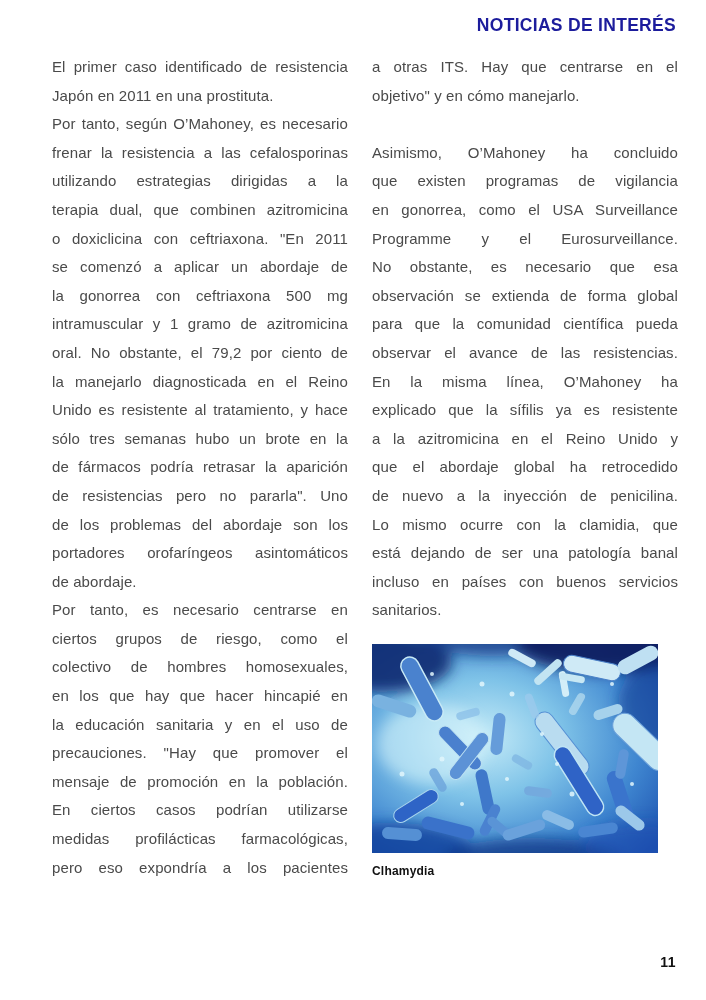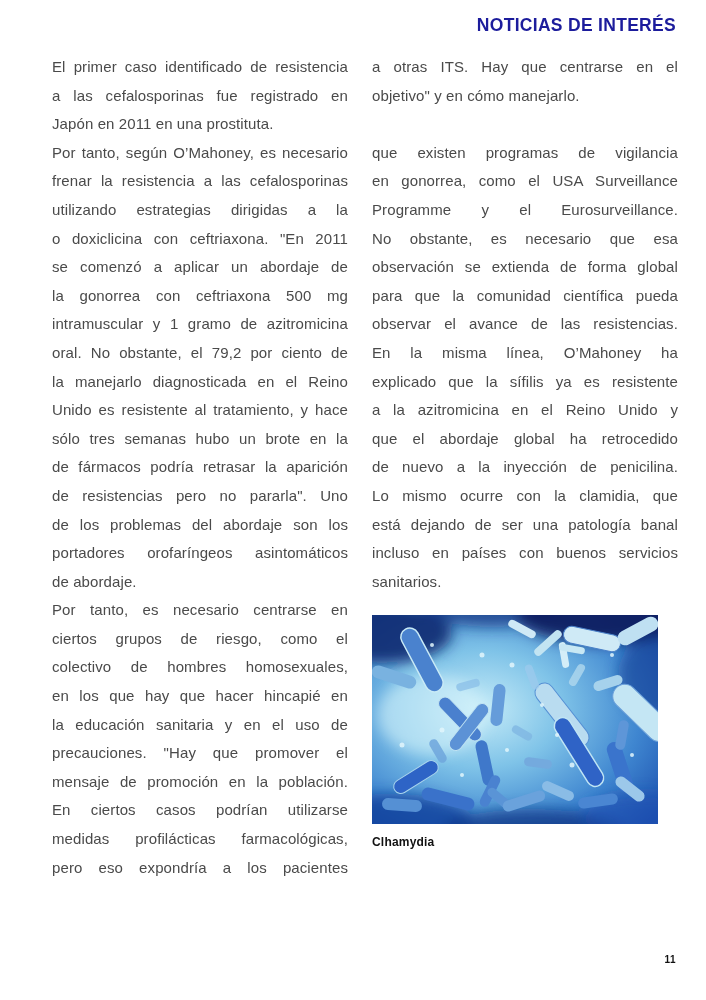--- a/index.html
+++ b/index.html
@@ -52,45 +52,45 @@
     margin-top: 4px;
     font-size: 12px;
     font-weight: 700;
     color: #111111;
     letter-spacing: 0.2px;
   }
   .pagenum {
     position: absolute;
     top: 954px;
     right: 28px;
-    font-size: 10px;
+    font-size: 14px;
     font-weight: 700;
     color: #111111;
     letter-spacing: 0.5px;
   }
 </style>
 </head>
 <body>
 
 <div class="page">
 
   <div class="header">
     <span class="section-title">NOTICIAS DE INTERÉS</span>
   </div>
 
   <div class="col col-left" id="col-left">
       <div class="para">
         <div class="line">El primer caso identificado de resistencia</div>
-        <div class="line">a las cefalosporinas fue registrado en</div>
         <div class="line para-end">Japón en 2011 en una prostituta.</div>
       </div>
       <div class="para">
         <div class="line">Por tanto, según O’Mahoney, es necesario</div>
         <div class="line">frenar la resistencia a las cefalosporinas</div>
         <div class="line">utilizando estrategias dirigidas a la</div>
+        <div class="line">terapia dual, que combinen azitromicina</div>
         <div class="line">o doxiclicina con ceftriaxona. "En 2011</div>
         <div class="line">se comenzó a aplicar un abordaje de</div>
         <div class="line">la gonorrea con ceftriaxona 500 mg</div>
         <div class="line">intramuscular y 1 gramo de azitromicina</div>
         <div class="line">oral. No obstante, el 79,2 por ciento de</div>
         <div class="line">la manejarlo diagnosticada en el Reino</div>
         <div class="line">Unido es resistente al tratamiento, y hace</div>
         <div class="line">sólo tres semanas hubo un brote en la</div>
         <div class="line">de fármacos podría retrasar la aparición</div>
         <div class="line">de resistencias pero no pararla". Uno</div>
@@ -112,20 +112,21 @@
       </div>
     </div>
 
   <div class="col col-right">
     <div id="col-right-text">
         <div class="para">
           <div class="line">a otras ITS. Hay que centrarse en el</div>
           <div class="line para-end">objetivo" y en cómo manejarlo.</div>
         </div>
         <div class="para gap-before">
+          <div class="line">Asimismo, O’Mahoney ha concluido</div>
           <div class="line">que existen programas de vigilancia</div>
           <div class="line">en gonorrea, como el USA Surveillance</div>
           <div class="line">Programme y el Eurosurveillance.</div>
           <div class="line">No obstante, es necesario que esa</div>
           <div class="line">observación se extienda de forma global</div>
           <div class="line">para que la comunidad científica pueda</div>
           <div class="line">observar el avance de las resistencias.</div>
           <div class="line">En la misma línea, O’Mahoney ha</div>
           <div class="line">explicado que la sífilis ya es resistente</div>
           <div class="line">a la azitromicina en el Reino Unido y</div>

